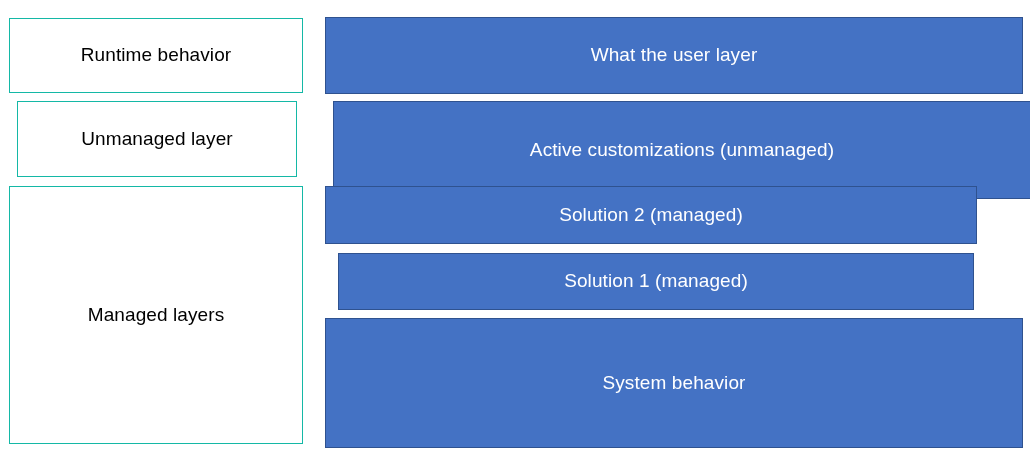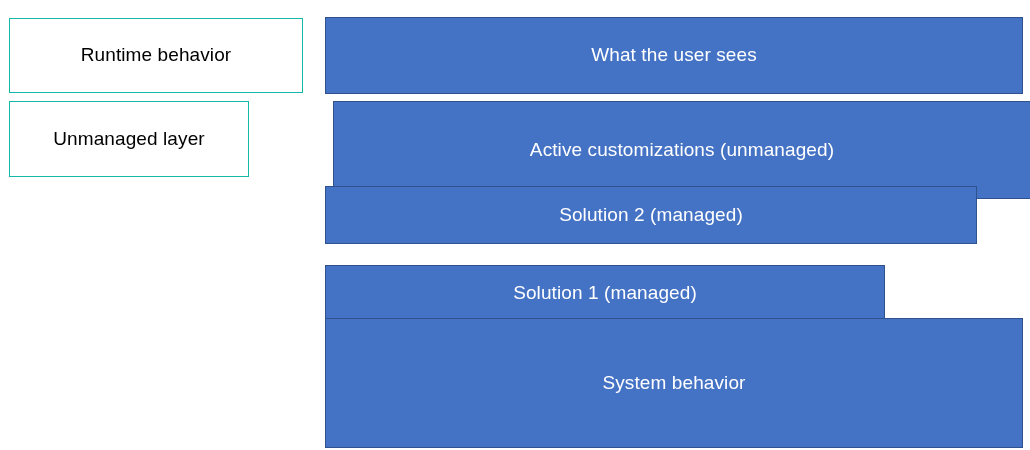--- a/index.html
+++ b/index.html
@@ -53,46 +53,49 @@
   .solution-block .box-label {
     color: #ffffff;
     font-size: 19px;
     font-weight: 400;
     letter-spacing: 0.1px;
     line-height: 1.2;
   }
 
   
   #group-runtime   { left: 9px;  top: 18px;  width: 294px; height: 75px;  }
-  #group-unmanaged { left: 9px;  top: 101px; width: 240px; height: 76px;  }
+  #group-unmanaged { left: 17px;  top: 101px; width: 280px; height: 76px;  }
   #group-managed   { left: 9px;  top: 186px; width: 294px; height: 258px; }
 
   
   #block-user-sees  { left: 325px; top: 17px;  width: 698px; height: 77px; }
   #block-active     { left: 325px; top: 101px; width: 698px; height: 98px; margin-left: 8px; }
   #block-solution2  { left: 325px; top: 186px; width: 652px; height: 58px; }
-  #block-solution1  { left: 325px; top: 253px; width: 560px; height: 57px; margin-top: 12px; }
+  #block-solution1  { left: 338px; top: 253px; width: 636px; height: 57px; }
   #block-system     { left: 325px; top: 318px; width: 698px; height: 130px; }
 </style>
 </head>
 <body>
 
 <div id="diagram">
 
   <div class="box layer-group" id="group-runtime">
     <span class="box-label">Runtime behavior</span>
   </div>
 
   <div class="box layer-group" id="group-unmanaged">
     <span class="box-label">Unmanaged layer</span>
   </div>
 
+  <div class="box layer-group" id="group-managed">
+    <span class="box-label">Managed layers</span>
+  </div>
 
   <div class="box solution-block" id="block-user-sees">
-    <span class="box-label">What the user sees</span>
+    <span class="box-label">What the user layer</span>
   </div>
 
   <div class="box solution-block" id="block-active">
     <span class="box-label">Active customizations (unmanaged)</span>
   </div>
 
   <div class="box solution-block" id="block-solution2">
     <span class="box-label">Solution 2 (managed)</span>
   </div>
 

